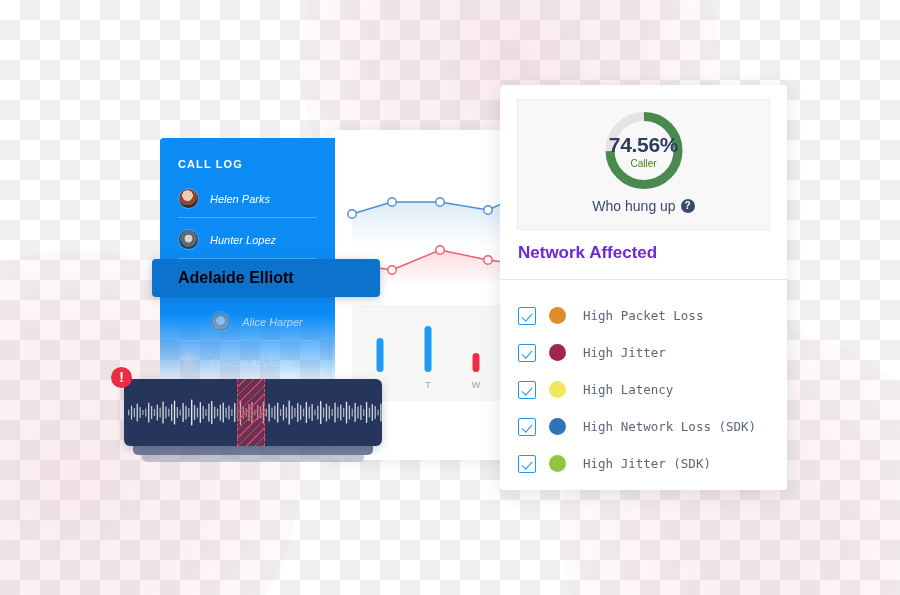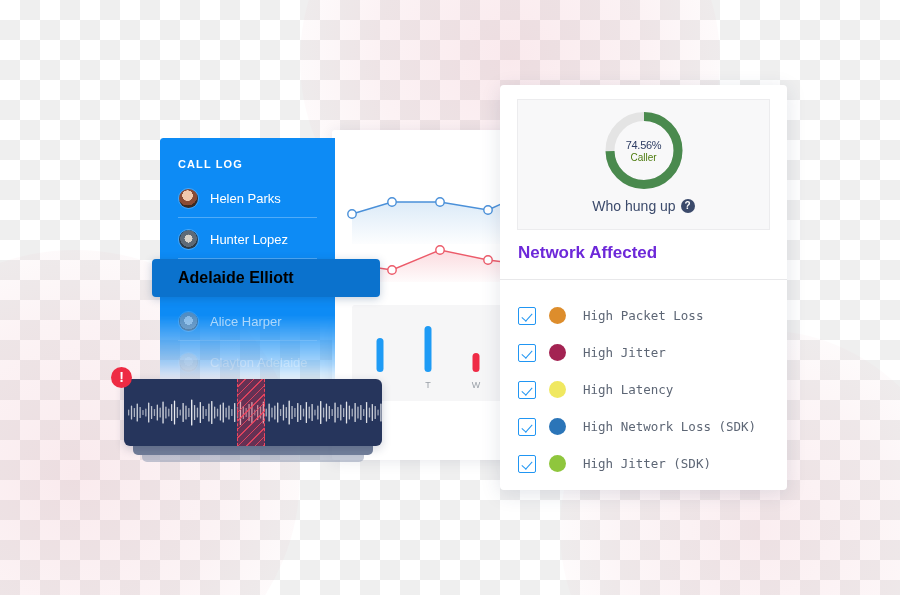--- a/index.html
+++ b/index.html
@@ -121,42 +121,43 @@
     margin-right: 11px;
     border: 1px solid rgba(255,255,255,0.25);
     overflow: hidden;
     position: relative;
   }
   .log-row .avatar i {
     position: absolute; inset: 0; display: block;
   }
   .log-row .name {
     color: #ffffff;
-    font-size: 13px;
+    font-size: 11px;
     white-space: nowrap;
+    font-style: italic;
   }
   .log-divider {
     position: absolute;
     left: 18px; width: 139px; height: 1px;
     background: rgba(255,255,255,0.28);
   }
   
   #log-row-selected {
     position: absolute;
     left: 152px; top: 259px;
     width: 228px; height: 38px;
     background: #0b72cd;
     border-radius: 4px;
     display: flex;
     align-items: center;
     padding-left: 26px;
     box-shadow: 0 2px 8px rgba(20,60,110,0.25);
   }
   #log-row-selected .name { font-weight: bold; }
-  .dim-1 { opacity: 0.62; }
+  .dim-1 { opacity: 0.62; justify-content: center; }
   .dim-2 { opacity: 0.30; }
 
   
   #player {
     position: absolute;
     left: 124px; top: 379px;
     width: 258px; height: 67px;
     background: #26355c;
     border-radius: 6px;
     overflow: hidden;
@@ -227,22 +228,22 @@
   }
   #donut-center {
     position: absolute;
     inset: 0;
     display: flex;
     flex-direction: column;
     align-items: center;
     justify-content: center;
   }
   #donut-value {
-    font-size: 11px;
-    font-weight: normal;
+    font-size: 21px;
+    font-weight: bold;
     color: #2d3c63;
     letter-spacing: -0.3px;
   }
   #donut-label {
     font-size: 10px;
     color: #4d7c0f;
     margin-top: 1px;
   }
   #donut-caption {
     position: absolute;

